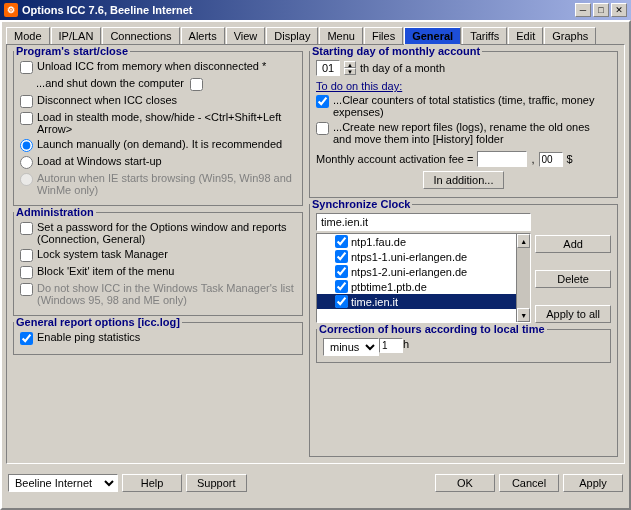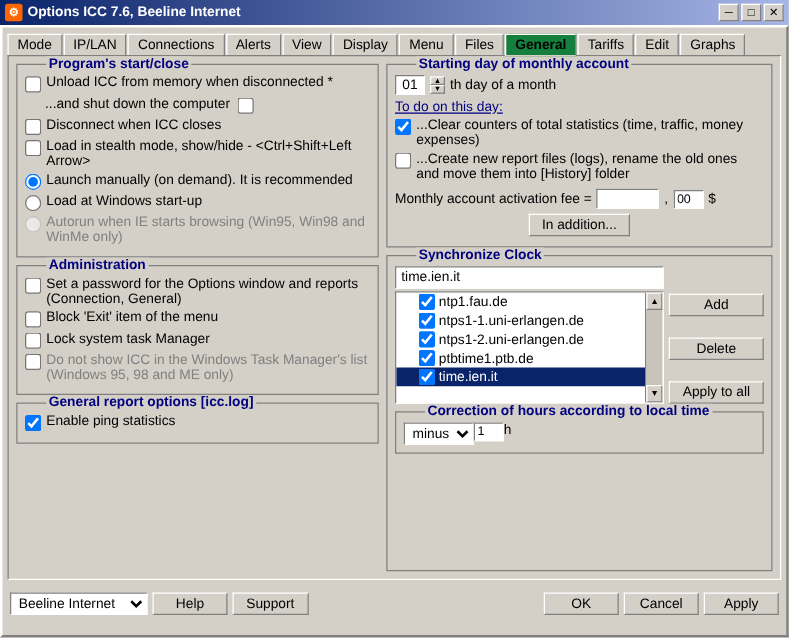--- a/index.html
+++ b/index.html
@@ -74,21 +74,21 @@
       border: 1px solid;
       border-color: #ffffff #808080 #808080 #ffffff;
       padding: 2px 7px;
       cursor: pointer;
       font-size: 11px;
       border-bottom: none;
       position: relative;
       top: 1px;
     }
     .tab.active {
-      background: #15803d;
+      background: #1d4ed8;
       border-bottom: 1px solid #d4d0c8;
       font-weight: bold;
       z-index: 2;
     }
     .tab-content {
       border: 1px solid;
       border-color: #808080 #ffffff #ffffff #808080;
       border-top: 1px solid #808080;
       background: #d4d0c8;
       padding: 6px;
@@ -114,21 +114,21 @@
       gap: 6px;
     }
     .group-box {
       border: 1px solid #808080;
       padding: 4px 6px 6px 6px;
       position: relative;
     }
     .group-box-title {
       position: absolute;
       top: -7px;
-      left: 23px;
+      left: 0;
       background: #d4d0c8;
       padding: 0 2px;
       font-weight: bold;
       color: #000080;
       font-size: 11px;
     }
     .group-content {
       margin-top: 4px;
     }
     .checkbox-row {
@@ -427,25 +427,25 @@
 
         <div class="group-box">
           <span class="group-box-title">Administration</span>
           <div class="group-content">
             <div class="checkbox-row">
               <input type="checkbox" style="">
               <span>Set a password for the Options window and reports (Connection, General)</span>
             </div>
             <div class="checkbox-row">
               <input type="checkbox" style="">
+              <span>Lock system task Manager</span>
+            </div>
+            <div class="checkbox-row">
+              <input type="checkbox" style="">
               <span>Block 'Exit' item of the menu</span>
-            </div>
-            <div class="checkbox-row">
-              <input type="checkbox" style="">
-              <span>Lock system task Manager</span>
             </div>
             <div class="checkbox-row">
               <input type="checkbox" style="">
               <span class="disabled-text">Do not show ICC in the Windows Task Manager's list (Windows 95, 98 and ME only)</span>
             </div>
           </div>
         </div>
 
         <div class="group-box">
           <span class="group-box-title">General report options [icc.log]</span>

